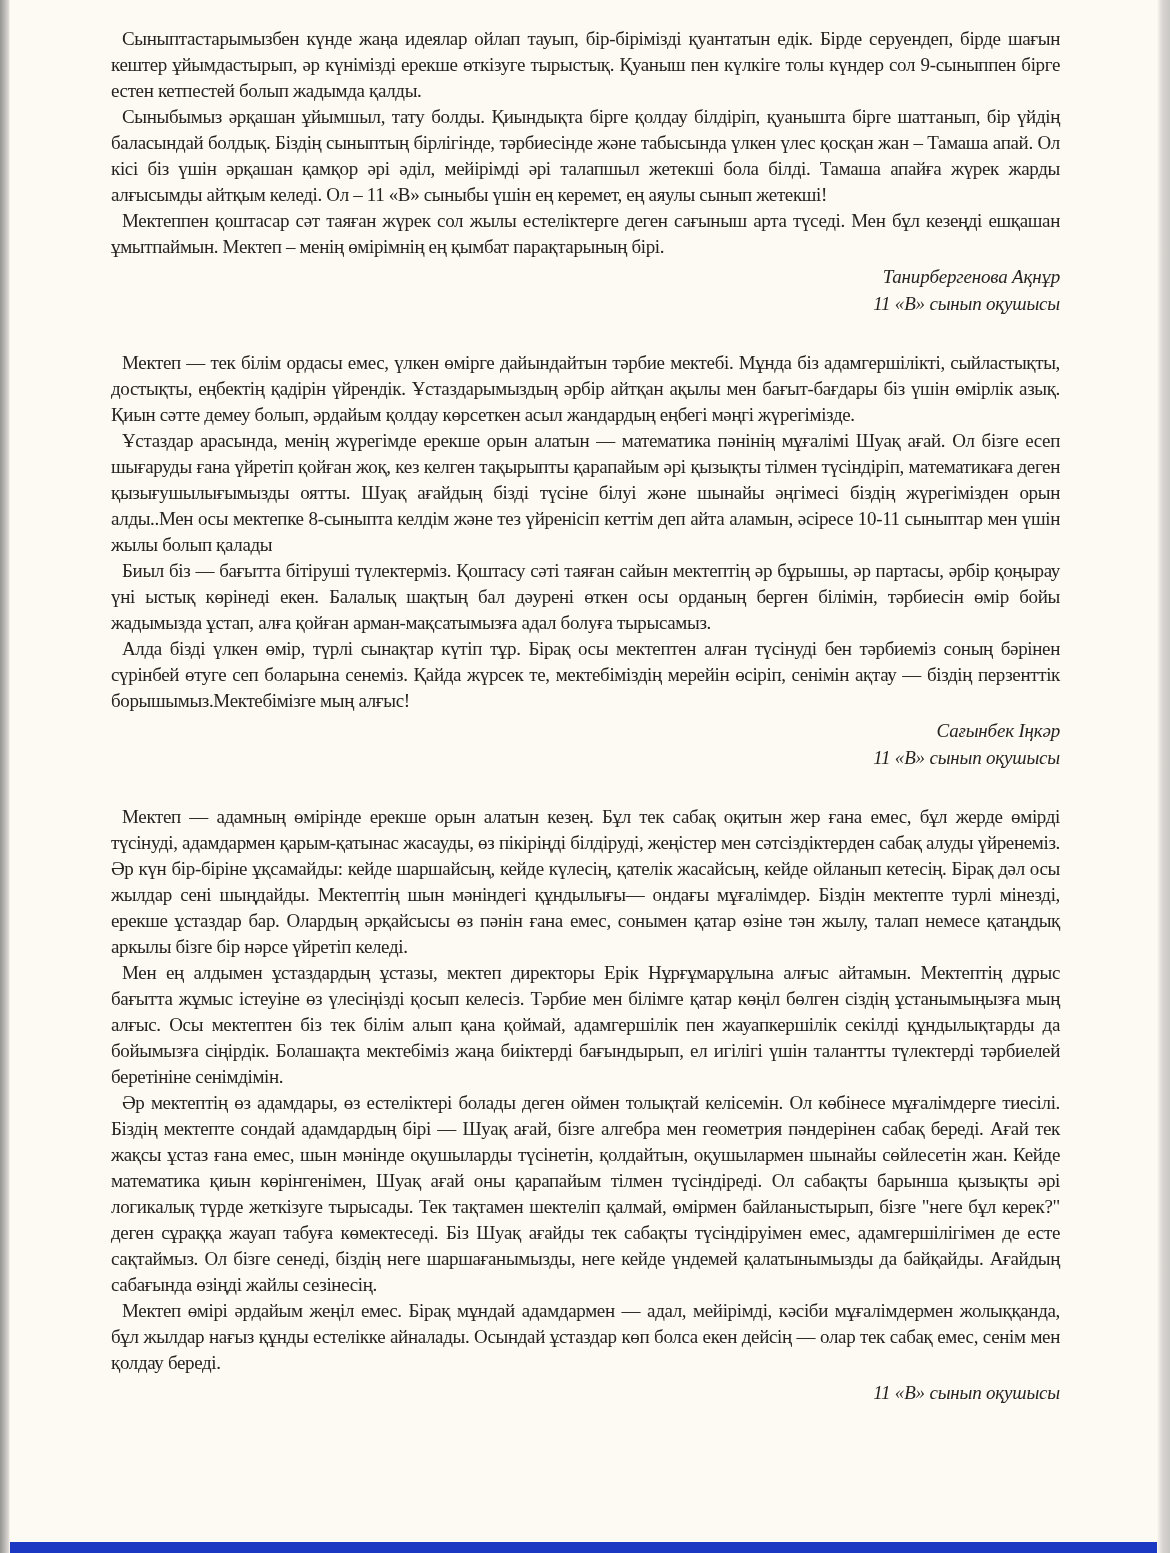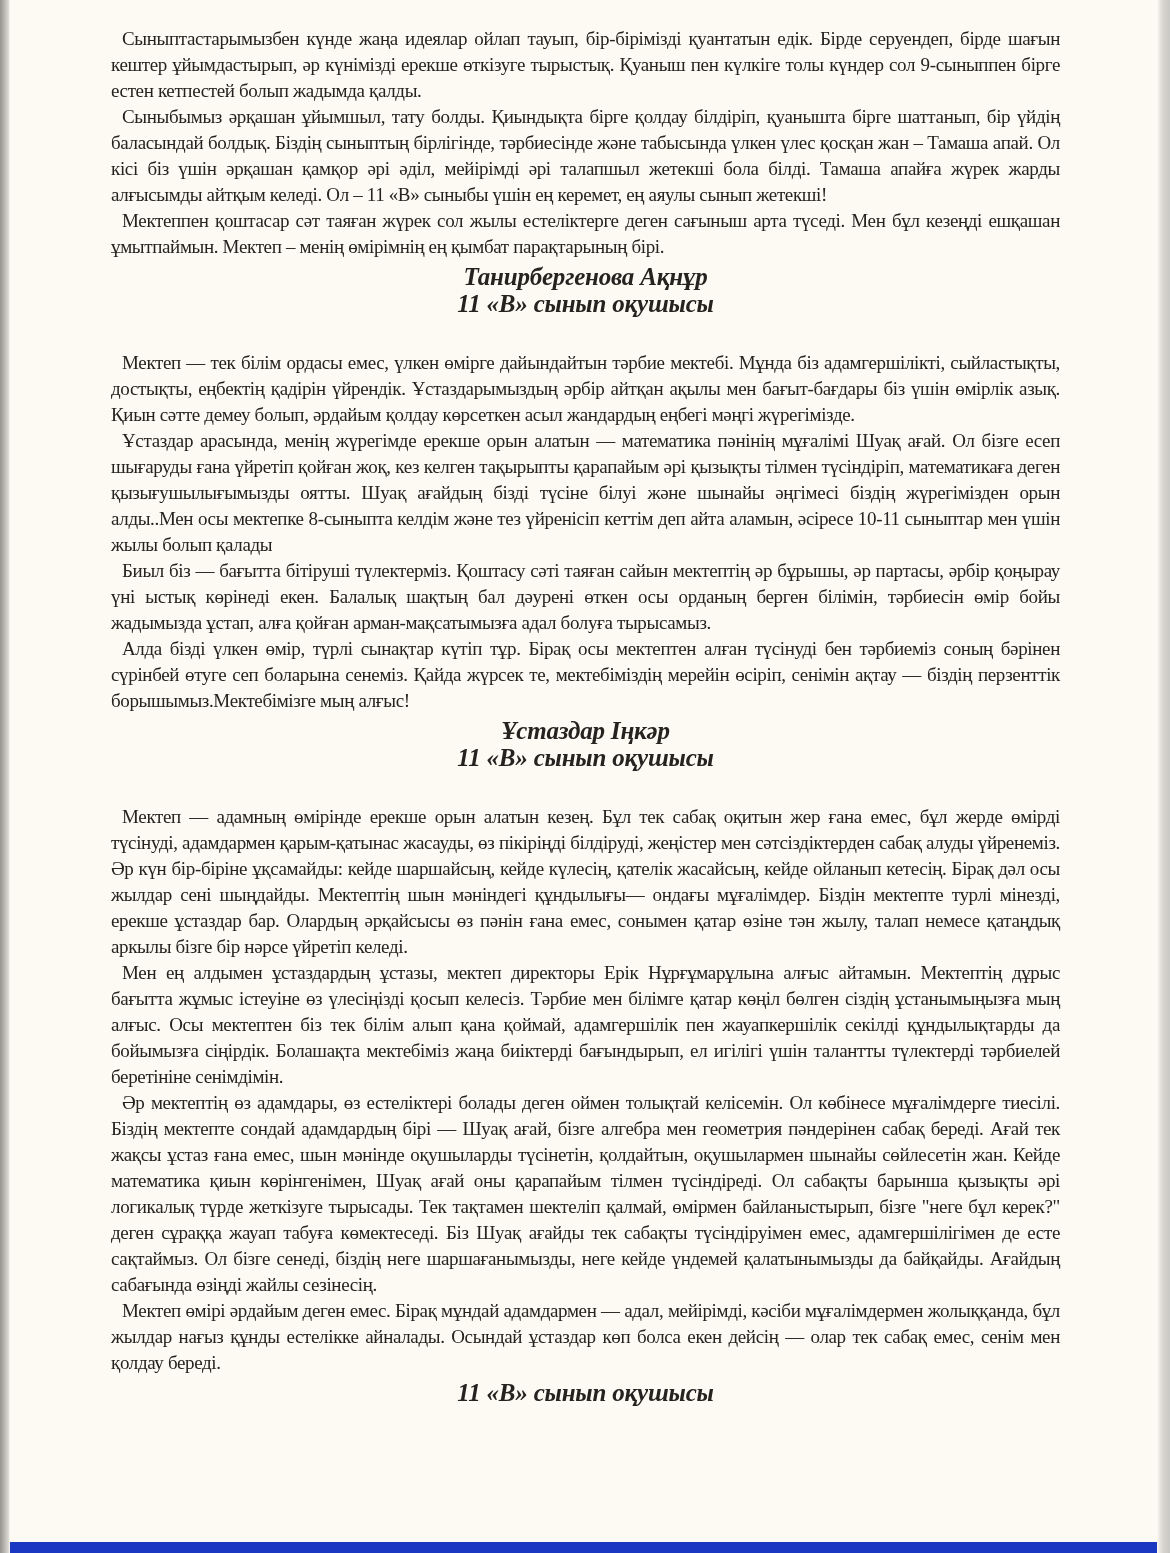--- a/index.html
+++ b/index.html
@@ -59,26 +59,25 @@
     text-align: justify;
     text-indent: 11px;
   }
   .signature {
     margin-top: 3px;
     text-align: right;
     color: #262220;
   }
   .signature .author,
   .signature .role {
-    font-weight: bold;
+    font-weight: normal;
     font-style: italic;
-    font-size: 25px;
+    font-size: 19px;
     line-height: 27px;
     letter-spacing: -0.2px;
-    text-align: center;
   }
 </style>
 </head>
 <body>
 
 <div class="page">
   <div class="edge edge-left"></div>
   <div class="edge edge-right"></div>
 
   <div class="content">
@@ -92,30 +91,30 @@
         <div class="role">11 «В» сынып оқушысы</div>
       </div>
     </section>
 
     <section class="essay">
       <p>Мектеп — тек білім ордасы емес, үлкен өмірге дайындайтын тәрбие мектебі. Мұнда біз адамгершілікті, сыйластықты, достықты, еңбектің қадірін үйрендік. Ұстаздарымыздың әрбір айтқан ақылы мен бағыт-бағдары біз үшін өмірлік азық. Қиын сәтте демеу болып, әрдайым қолдау көрсеткен асыл жандардың еңбегі мәңгі жүрегімізде.</p>
       <p>Ұстаздар арасында, менің жүрегімде ерекше орын алатын — математика пәнінің мұғалімі Шуақ ағай. Ол бізге есеп шығаруды ғана үйретіп қойған жоқ, кез келген тақырыпты қарапайым әрі қызықты тілмен түсіндіріп, математикаға деген қызығушылығымызды оятты. Шуақ ағайдың бізді түсіне білуі және шынайы әңгімесі біздің жүрегімізден орын алды..Мен осы мектепке 8-сыныпта келдім және тез үйренісіп кеттім деп айта аламын, әсіресе 10-11 сыныптар мен үшін жылы болып қалады</p>
       <p>Биыл біз — бағытта бітіруші түлектерміз. Қоштасу сәті таяған сайын мектептің әр бұрышы, әр партасы, әрбір қоңырау үні ыстық көрінеді екен. Балалық шақтың бал дәурені өткен осы орданың берген білімін, тәрбиесін өмір бойы жадымызда ұстап, алға қойған арман-мақсатымызға адал болуға тырысамыз.</p>
       <p>Алда бізді үлкен өмір, түрлі сынақтар күтіп тұр. Бірақ осы мектептен алған түсінуді бен тәрбиеміз соның бәрінен сүрінбей өтуге сеп боларына сенеміз. Қайда жүрсек те, мектебіміздің мерейін өсіріп, сенімін ақтау — біздің перзенттік борышымыз.Мектебімізге мың алғыс!</p>
       <div class="signature">
-        <div class="author">Ұстаздар Іңкәр</div>
+        <div class="author">Сағынбек Іңкәр</div>
         <div class="role">11 «В» сынып оқушысы</div>
       </div>
     </section>
 
     <section class="essay">
       <p>Мектеп — адамның өмірінде ерекше орын алатын кезең. Бұл тек сабақ оқитын жер ғана емес, бұл жерде өмірді түсінуді, адамдармен қарым-қатынас жасауды, өз пікіріңді білдіруді, жеңістер мен сәтсіздіктерден сабақ алуды үйренеміз. Әр күн бір-біріне ұқсамайды: кейде шаршайсың, кейде күлесің, қателік жасайсың, кейде ойланып кетесің. Бірақ дәл осы жылдар сені шыңдайды. Мектептің шын мәніндегі құндылығы— ондағы мұғалімдер. Біздін мектепте турлі мінезді, ерекше ұстаздар бар. Олардың әрқайсысы өз пәнін ғана емес, сонымен қатар өзіне тән жылу, талап немесе қатаңдық аркылы бізге бір нәрсе үйретіп келеді.</p>
       <p>Мен ең алдымен ұстаздардың ұстазы, мектеп директоры Ерік Нұрғұмарұлына алғыс айтамын. Мектептің дұрыс бағытта жұмыс істеуіне өз үлесіңізді қосып келесіз. Тәрбие мен білімге қатар көңіл бөлген сіздің ұстанымыңызға мың алғыс. Осы мектептен біз тек білім алып қана қоймай, адамгершілік пен жауапкершілік секілді құндылықтарды да бойымызға сіңірдік. Болашақта мектебіміз жаңа биіктерді бағындырып, ел игілігі үшін талантты түлектерді тәрбиелей беретініне сенімдімін.</p>
       <p>Әр мектептің өз адамдары, өз естеліктері болады деген оймен толықтай келісемін. Ол көбінесе мұғалімдерге тиесілі. Біздің мектепте сондай адамдардың бірі — Шуақ ағай, бізге алгебра мен геометрия пәндерінен сабақ береді. Ағай тек жақсы ұстаз ғана емес, шын мәнінде оқушыларды түсінетін, қолдайтын, оқушылармен шынайы сөйлесетін жан. Кейде математика қиын көрінгенімен, Шуақ ағай оны қарапайым тілмен түсіндіреді. Ол сабақты барынша қызықты әрі логикалық түрде жеткізуге тырысады. Тек тақтамен шектеліп қалмай, өмірмен байланыстырып, бізге "неге бұл керек?" деген сұраққа жауап табуға көмектеседі. Біз Шуақ ағайды тек сабақты түсіндіруімен емес, адамгершілігімен де есте сақтаймыз. Ол бізге сенеді, біздің неге шаршағанымызды, неге кейде үндемей қалатынымызды да байқайды. Ағайдың сабағында өзіңді жайлы сезінесің.</p>
-      <p>Мектеп өмірі әрдайым деген емес. Бірақ мұндай адамдармен — адал, мейірімді, кәсіби мұғалімдермен жолыққанда, бұл жылдар нағыз құнды естелікке айналады. Осындай ұстаздар көп болса екен дейсің — олар тек сабақ емес, сенім мен қолдау береді.</p>
+      <p>Мектеп өмірі әрдайым жеңіл емес. Бірақ мұндай адамдармен — адал, мейірімді, кәсіби мұғалімдермен жолыққанда, бұл жылдар нағыз құнды естелікке айналады. Осындай ұстаздар көп болса екен дейсің — олар тек сабақ емес, сенім мен қолдау береді.</p>
       <div class="signature">
         <div class="role">11 «В» сынып оқушысы</div>
       </div>
     </section>
 
   </div>
 
   <div class="footer-bar"></div>
 </div>
 

